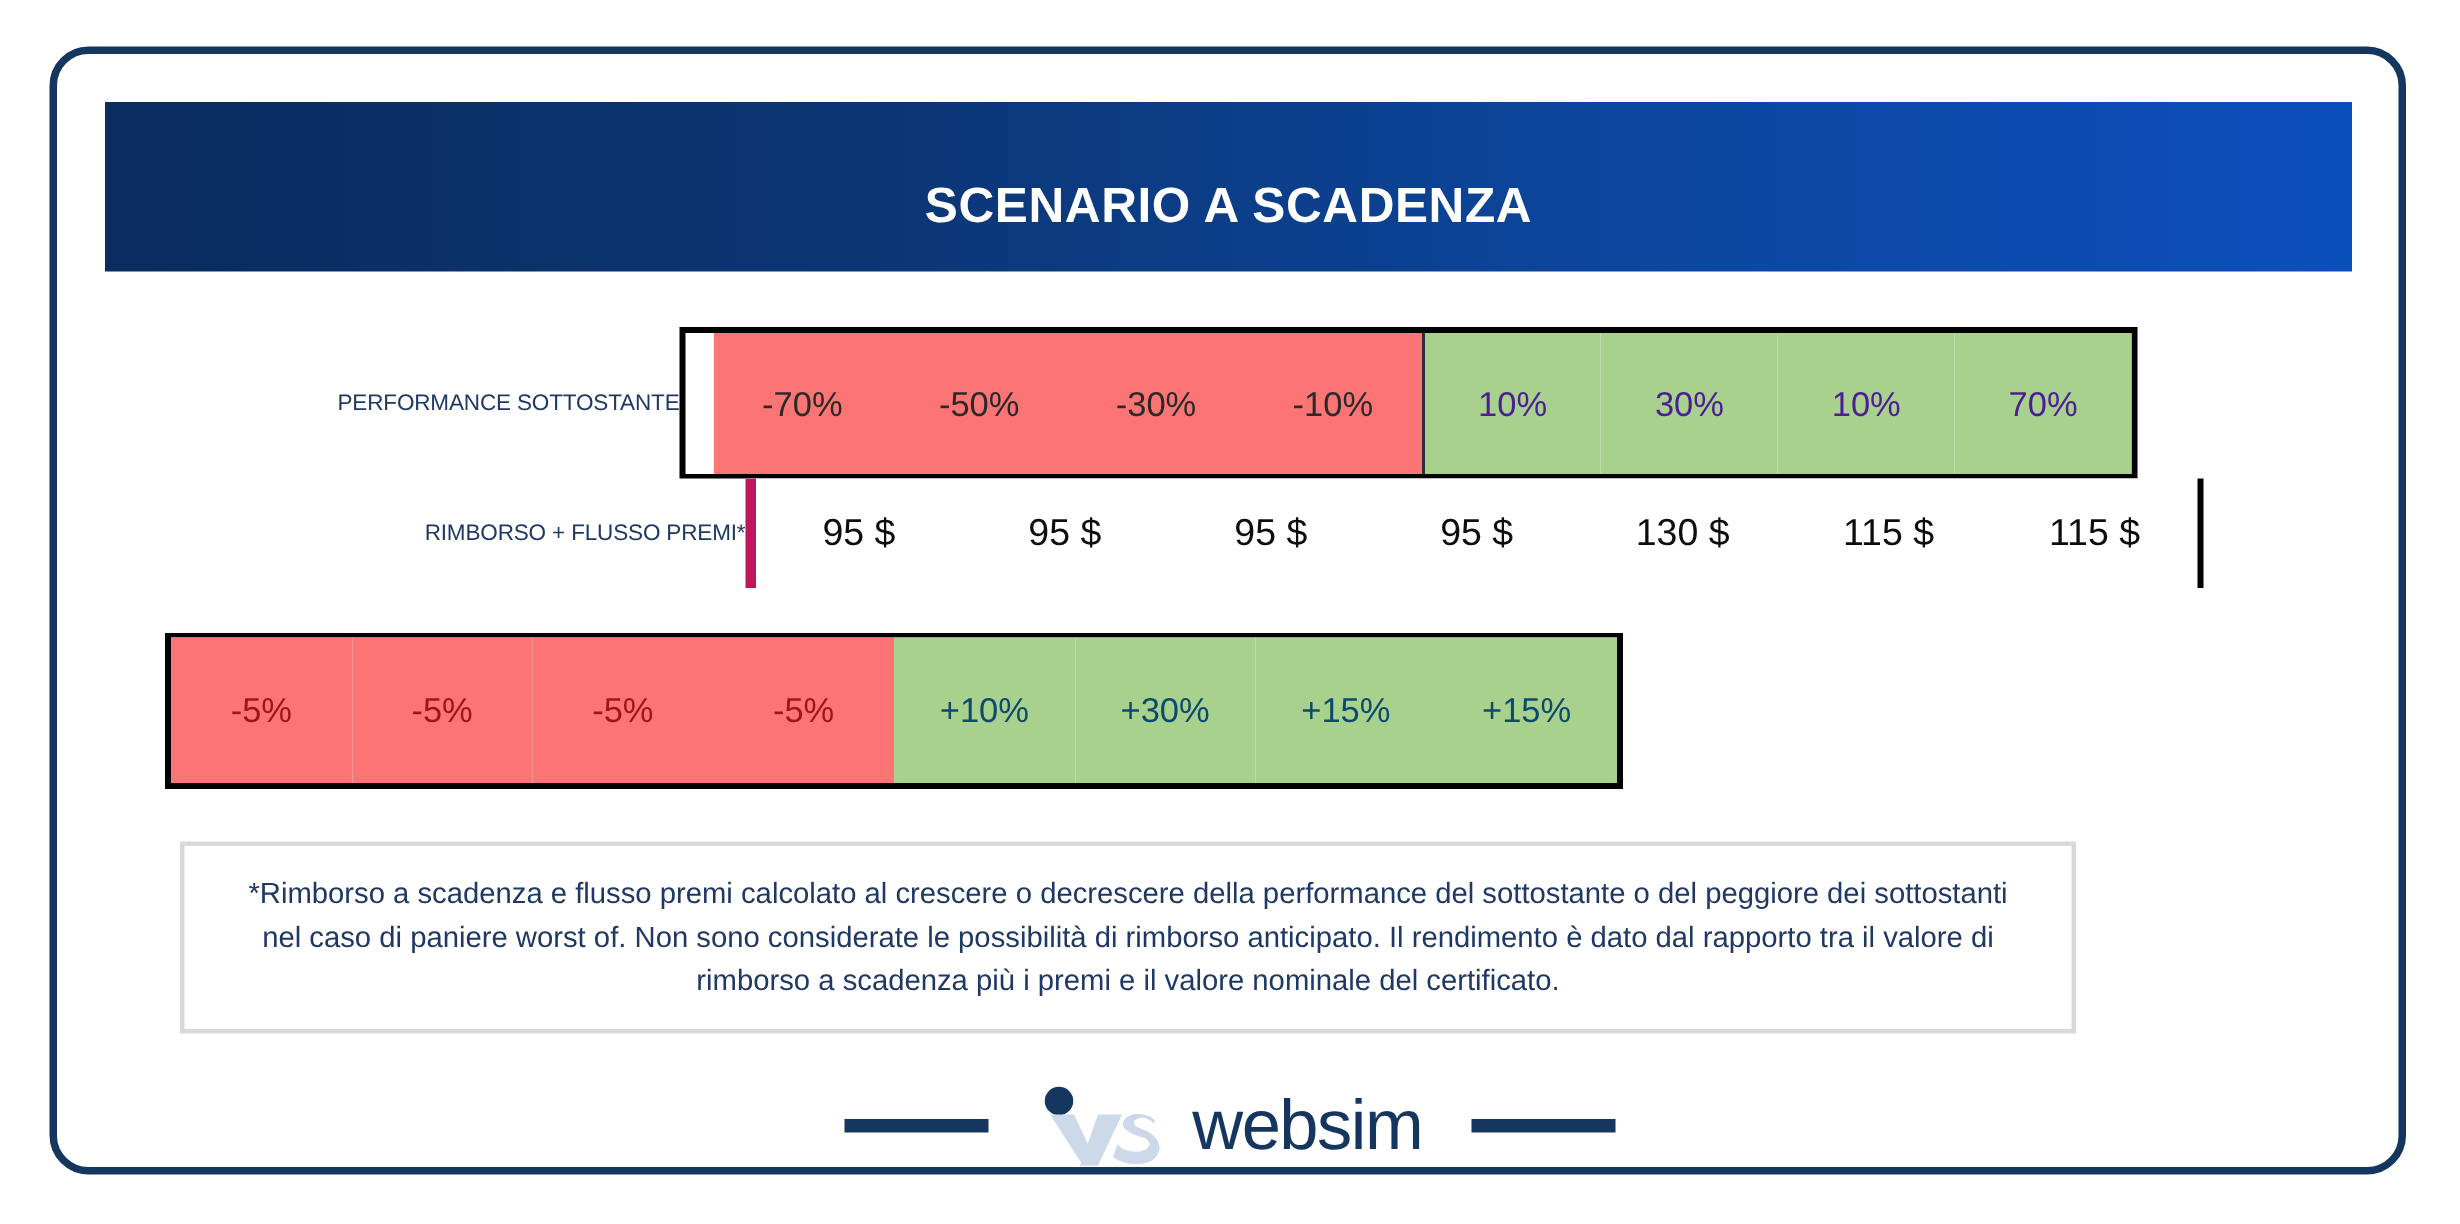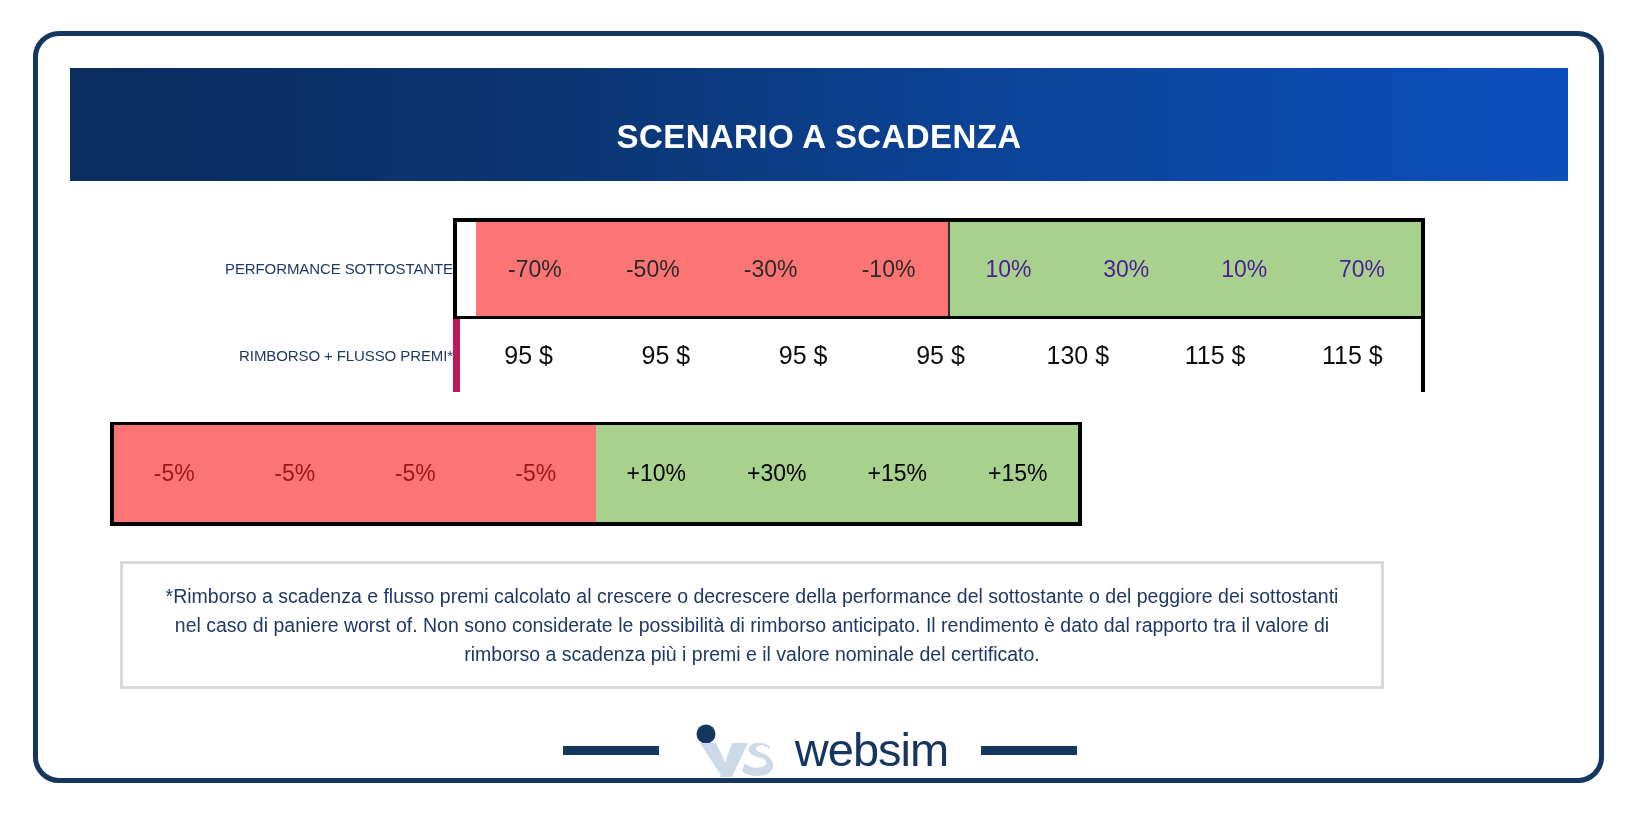--- a/index.html
+++ b/index.html
@@ -101,41 +101,41 @@
     border: 4px solid #000000;
     border-bottom-width: 3px;
     box-sizing: border-box;
     padding-left: 19px;
   }
   #row1 .cell.neg { background: #fc7474; color: #2a2a2a; }
   #row1 .cell.pos { background: #a9d18e; color: #4c1d95; }
   #row1 .cell.first-pos { border-left: 2px solid #27313c; }
 
   
-  #row2 { top: 101px; height: 73px; }
+  #row2 { top: 101px; height: 73px; margin-left: 44px; }
   #row2 .cells {
     border-left: 7px solid #be185d;
     border-right: 4px solid #000000;
     background: #ffffff;
     box-sizing: border-box;
   }
   #row2 .cell {
     color: #0d0d0d;
     font-size: 25px;
   }
 
   
   #row3 { top: 204px; height: 104px; }
   #row3 .cells {
     border: 4px solid #000000;
     border-top-width: 3px;
     box-sizing: border-box;
   }
   #row3 .cell.neg { background: #fc7474; color: #9e1616; }
-  #row3 .cell.pos { background: #a9d18e; color: #000000; }
+  #row3 .cell.pos { background: #a9d18e; color: #0c4a6e; }
 
   
   .footnote {
     position: absolute;
     left: 120px;
     top: 561px;
     width: 1264px;
     height: 128px;
     border: 3px solid #d9d9d9;
     box-sizing: border-box;

